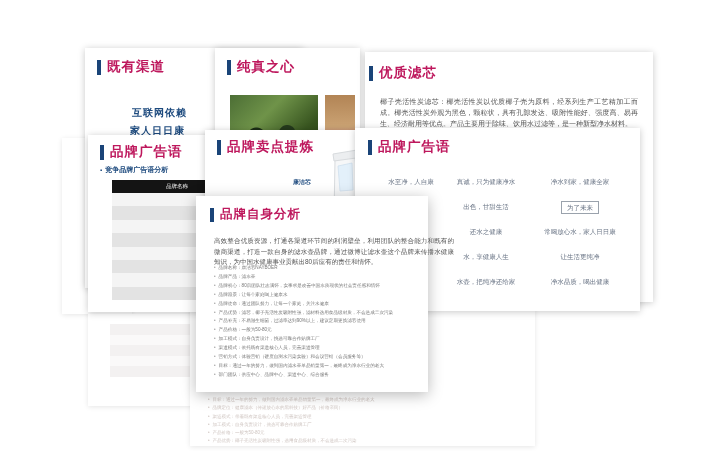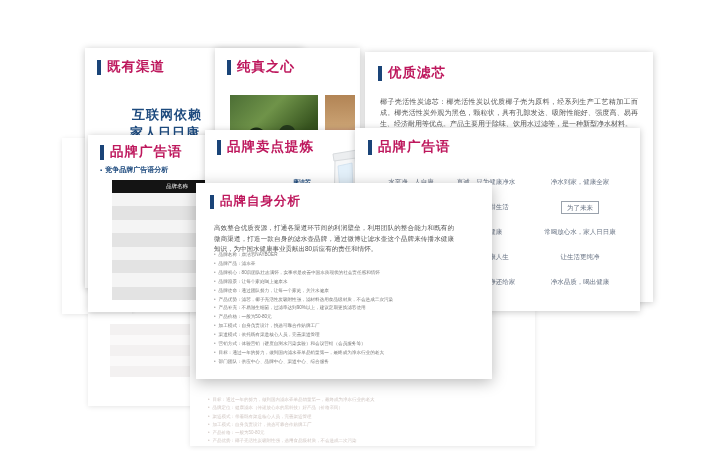--- a/index.html
+++ b/index.html
@@ -5,21 +5,21 @@
   html,body{margin:0;padding:0;background:#fff;}
   #canvas{position:relative;width:722px;height:451px;background:#ffffff;overflow:hidden;
           font-family:"Liberation Sans","DejaVu Sans",sans-serif;}
   .card{position:absolute;background:#ffffff;box-shadow:0 1px 7px rgba(0,0,0,0.22);}
   .card.front{box-shadow:0 3px 14px rgba(0,0,0,0.28);}
   .card.ghost{box-shadow:0 1px 5px rgba(0,0,0,0.10);}
   .ttl{position:absolute;display:flex;align-items:center;white-space:nowrap;}
   .tbar{display:inline-block;width:4px;background:#1a4478;margin-right:6px;}
   .ttl .txt{font-weight:bold;color:#be185d;}
   .ttl-lg .tbar{height:15px;} .ttl-lg .txt{font-size:13.5px;letter-spacing:1px;}
-  .navy-item{position:absolute;font-weight:bold;color:#1d4a7e;font-size:13px;letter-spacing:1px;white-space:nowrap;}
+  .navy-item{position:absolute;font-weight:bold;color:#1d4a7e;font-size:10px;letter-spacing:1px;white-space:nowrap;}
   .photo{position:absolute;}
   .photo-green{background:
      radial-gradient(circle at 30% 60%, #1d2f17 0 9px, transparent 10px),
      radial-gradient(circle at 65% 55%, #24391c 0 8px, transparent 9px),
      linear-gradient(135deg,#4c6e35 0%,#6f9349 35%,#37541f 70%,#273d18 100%);}
   .photo-pink{background:linear-gradient(180deg,#b28455 0%,#caa273 45%,#e2849b 78%,#e8a0b2 100%);}
   .para{position:absolute;color:#555;}
   .foot{position:absolute;color:#9a9a9a;}
   .tableL{position:absolute;}
   .tableL .thead{background:#141414;color:#fff;text-align:center;font-size:5.5px;line-height:13px;height:13px;}
@@ -84,21 +84,21 @@
   <div class="card" style="left:215px;top:48px;width:145px;height:135px;z-index:3;text-align:right;">
     <div class="ttl ttl-lg" style="left:12px;top:10px;">
       <span class="tbar"></span>
       <span class="txt">纯真之心</span>
     </div>
     <div class="photo photo-green" style="left:15px;top:47px;width:88px;height:70px;"></div>
     <div class="photo photo-pink" style="left:110px;top:47px;width:30px;height:70px;"></div>
   </div>
 
   <div class="card" style="left:365px;top:52px;width:288px;height:250px;z-index:3;">
-    <div class="ttl ttl-lg" style="left:13px;top:12px;">
+    <div class="ttl ttl-lg" style="left:4px;top:12px;">
       <span class="tbar"></span>
       <span class="txt">优质滤芯</span>
     </div>
     <div class="para" style="left:15px;top:44px;width:258px;font-size:7px;line-height:11px;text-align:justify;">椰子壳活性炭滤芯：椰壳活性炭以优质椰子壳为原料，经系列生产工艺精加工而成。椰壳活性炭外观为黑色，颗粒状，具有孔隙发达、吸附性能好、强度高、易再生、经济耐用等优点。产品主要用于除味、饮用水过滤等，是一种新型净水材料。</div>
     <div class="foot" style="left:15px;top:82px;width:260px;font-size:4.6px;line-height:7px;text-align:justify;">1、气相吸附中常选用柱状活性炭，通常让气流通过活性炭层进行吸附，根据气流中污染物的种类选择相应的炭种与粒度，椰壳活性炭因孔隙发达、吸附速度快，在饮用水深度净化中被广泛使用，除了颗粒状活性炭之外，还有柱状、粉末状等多种形态，是家用净水滤芯中常用的过滤材料。</div>
   </div>
 
   <div class="card" style="left:88px;top:135px;width:222px;height:177px;z-index:4;">
     <div class="ttl ttl-lg" style="left:12px;top:8px;">
       <span class="tbar"></span>
@@ -148,21 +148,21 @@
       <div class="slcell">常喝放心水，家人日日康</div>
       <div class="slcell"></div>
       <div class="slcell">水，享健康人生</div>
       <div class="slcell">让生活更纯净</div>
       <div class="slcell"></div>
       <div class="slcell">水壶，把纯净还给家</div>
       <div class="slcell">净水品质，喝出健康</div>
     </div>
   </div>
 
-  <div class="card front" style="left:196px;top:183px;width:296px;height:196px;z-index:10;">
+  <div class="card front" style="left:196px;top:196px;width:232px;height:196px;z-index:10;">
     <div class="ttl" style="left:14px;top:10px;">
       <span class="tbar" style="height:14px;"></span>
       <span class="txt" style="font-size:12.5px;letter-spacing:1px;">品牌自身分析</span>
     </div>
     <div class="fpara" style="left:18px;top:40px;width:240px;">高效整合优质资源，打通各渠道环节间的利润壁垒，利用团队的整合能力和既有的微商渠道，打造一款自身的滤水壶品牌，通过微博让滤水壶这个品牌来传播水健康知识，为中国水健康事业贡献出80后应有的责任和情怀。</div>
     <div class="fbullets" style="left:18px;top:68px;">
       <div class="fb">品牌名称：康洁芯NAYBOER</div>
       <div class="fb">品牌产品：滤水壶</div>
       <div class="fb">品牌初心：80后团队壮志满怀，实事求是改善中国水质现状的社会责任感和情怀</div>
       <div class="fb">品牌愿景：让每个家庭喝上健康水</div>

